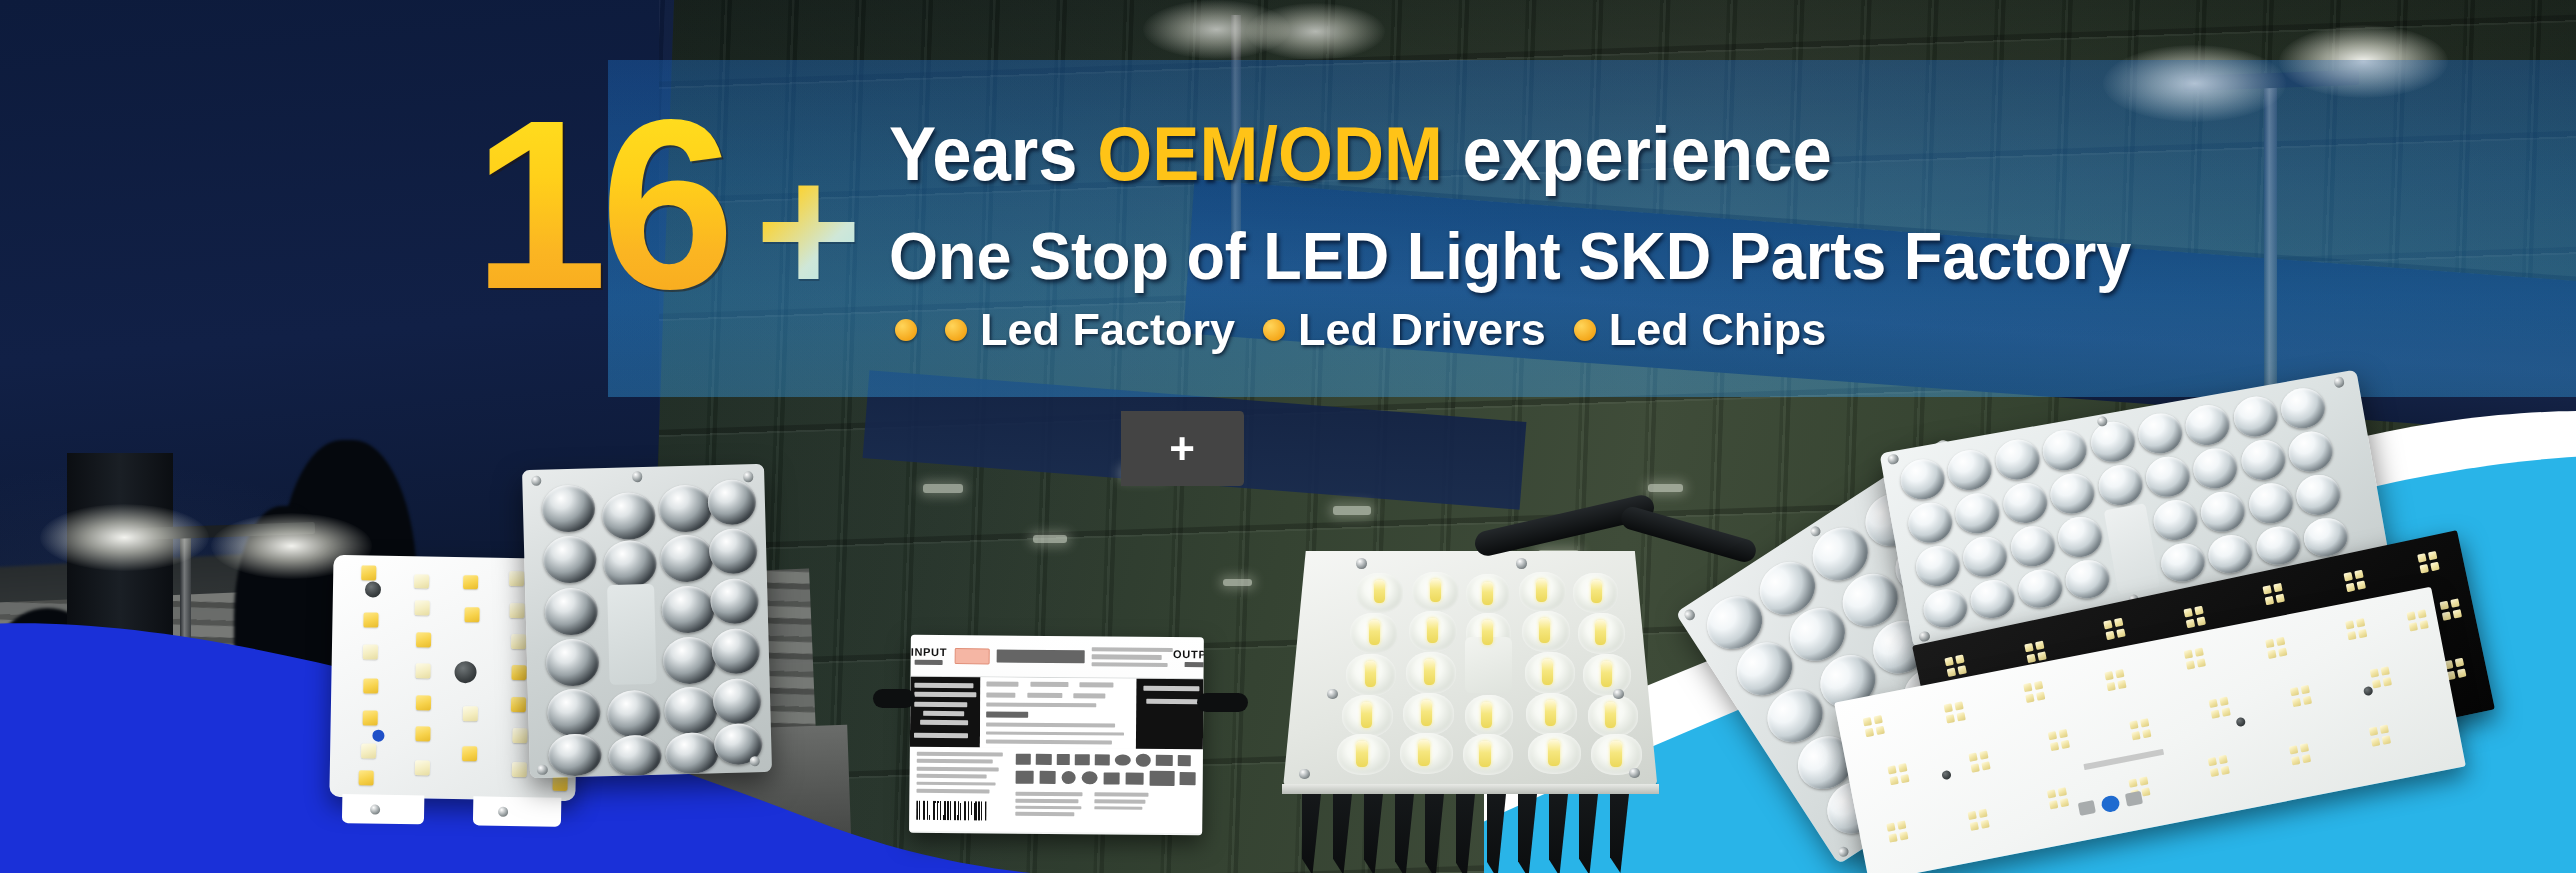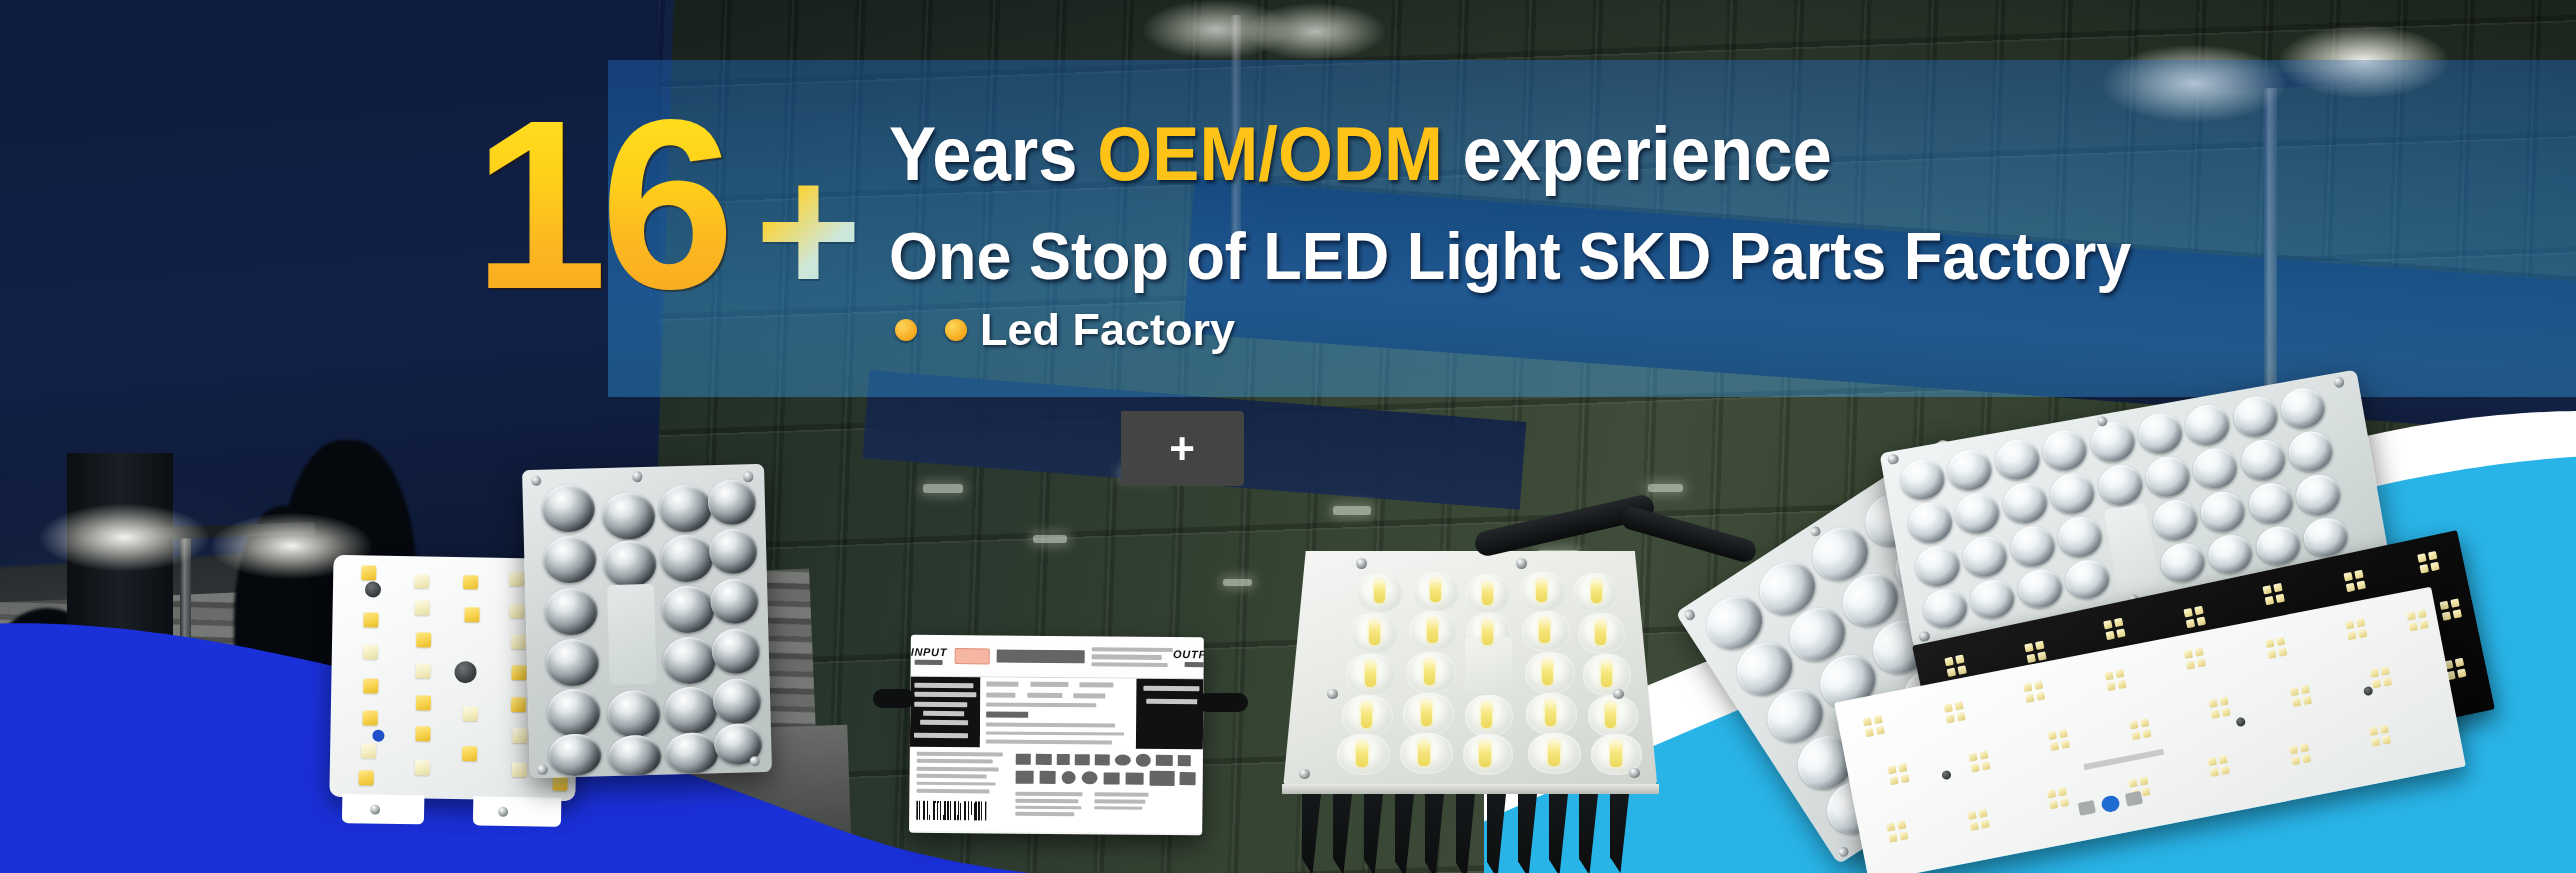--- a/index.html
+++ b/index.html
@@ -238,21 +238,21 @@
 
   
   .driver {
     background:linear-gradient(180deg,#ffffff,#f4f5f5);
     border-radius:3.7px;
     box-shadow:0 8.8px 22px rgba(0,0,0,.5);
     overflow:hidden;
     font-family:"Liberation Sans", sans-serif;
   }
   .dv-dark { background:#111; }
-  .label-txt { font-size:11px; font-weight:bold; color:#111; letter-spacing:0.7px;font-style:italic; }
+  .label-txt { font-size:11px; font-weight:bold; color:#111; letter-spacing:0.7px; }
   .barcode {
     background:repeating-linear-gradient(90deg,#111 0,#111 1.5px,#fff 1.5px,#fff 2.9px,
       #111 2.9px,#111 3.7px,#fff 3.7px,#fff 6.6px,#111 6.6px,#111 8.8px,#fff 8.8px,#fff 10.3px);
   }
   .blur-txt { background:#2a2a2a; opacity:.72; border-radius:0.7px; }
   .blur-txt.light { background:#888; opacity:.6; }
   .blur-txt.white { background:#e8e8e8; opacity:.85; }
 
   
   .flood-face {
@@ -1015,20 +1015,28 @@
     <div class="subline">One Stop of LED Light SKD Parts Factory</div>
 
     <div class="bullets">
       <div class="bullet">
         <span class="dot"></span>
       </div>
       <div class="bullet">
         <span class="dot"></span>
         <span class="bullet-label">Led Factory</span>
       </div>
+      <div class="bullet">
+        <span class="dot"></span>
+        <span class="bullet-label">Led Drivers</span>
+      </div>
+      <div class="bullet">
+        <span class="dot"></span>
+        <span class="bullet-label">Led Chips</span>
+      </div>
     </div>
 
     <div class="cta">
       <div class="cta-plus">+</div>
     </div>
 
   </div>
 </div>
 
 

